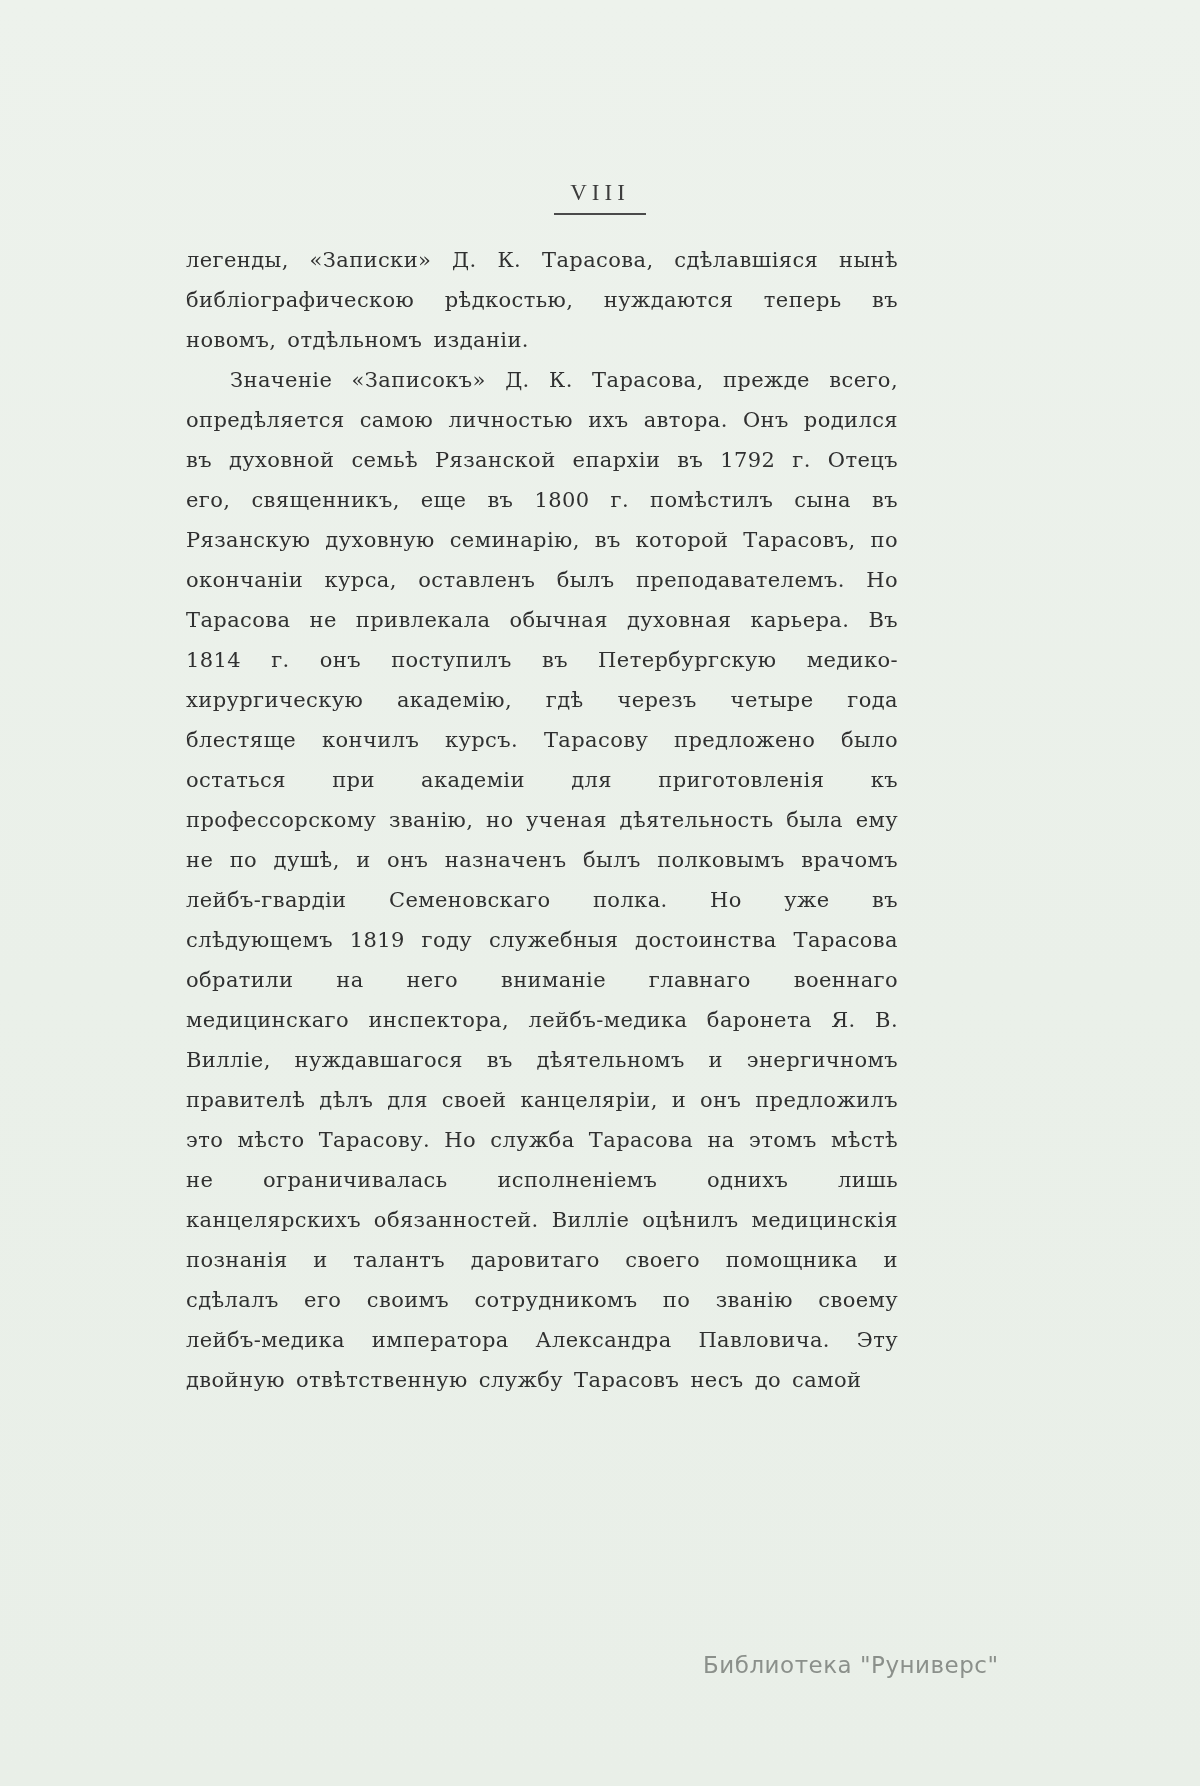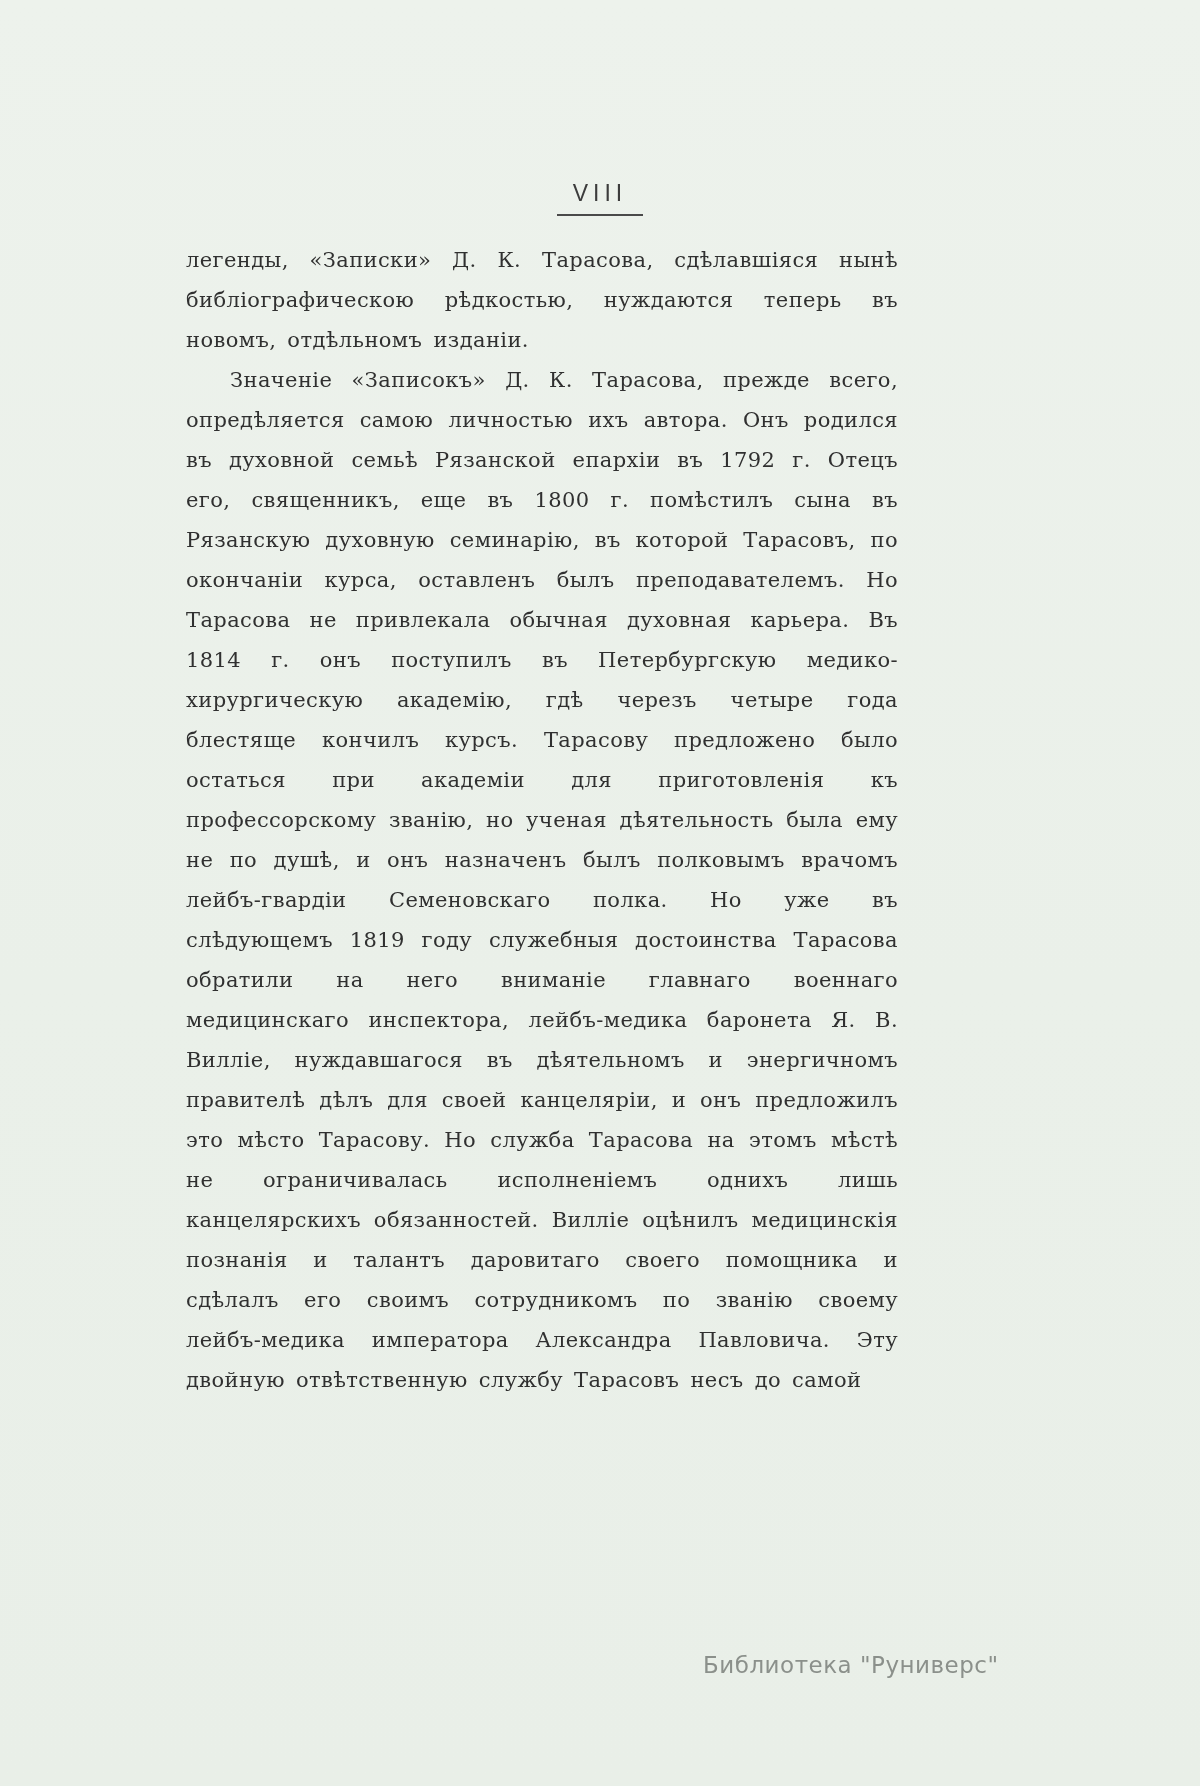--- a/index.html
+++ b/index.html
@@ -26,21 +26,21 @@
       width: 100%;
       text-align: center;
     }
     .page-number {
       display: inline-block;
       font-size: 23px;
       letter-spacing: 5px;
       color: #3c3c3c;
       padding: 0 16px 7px 16px;
       border-bottom: 2px solid #4a4a4a;
-      font-family: Liberation Sans, sans-serif;
+      font-family: Liberation Serif, serif;
     }
     .text-block {
       position: absolute;
       top: 240px;
       left: 186px;
       width: 712px;
       color: #303030;
       font-size: 21px;
       line-height: 40px;
       text-align: justify;

